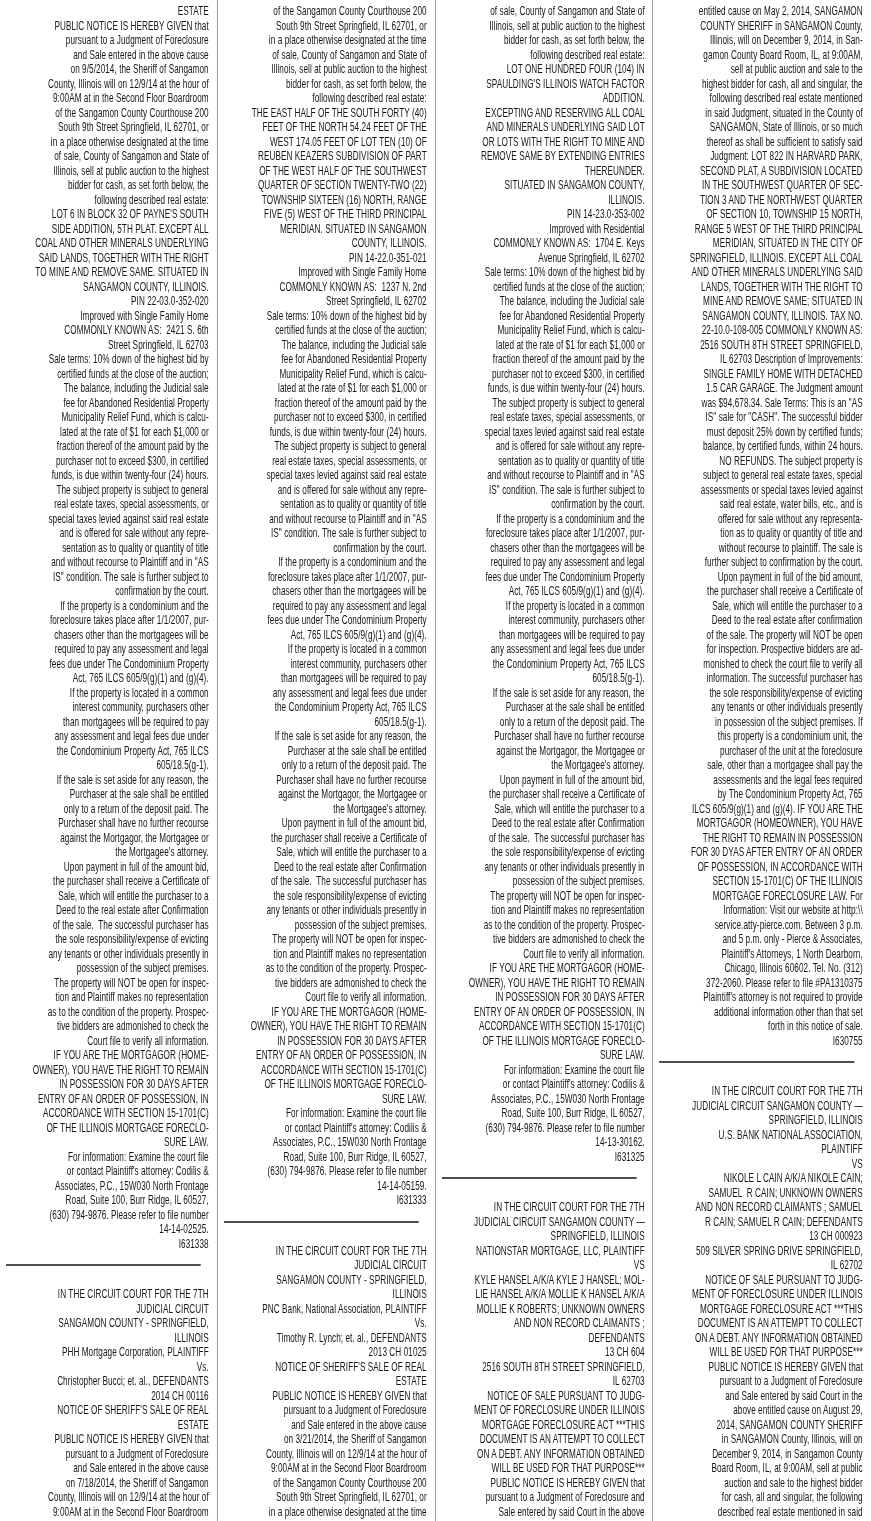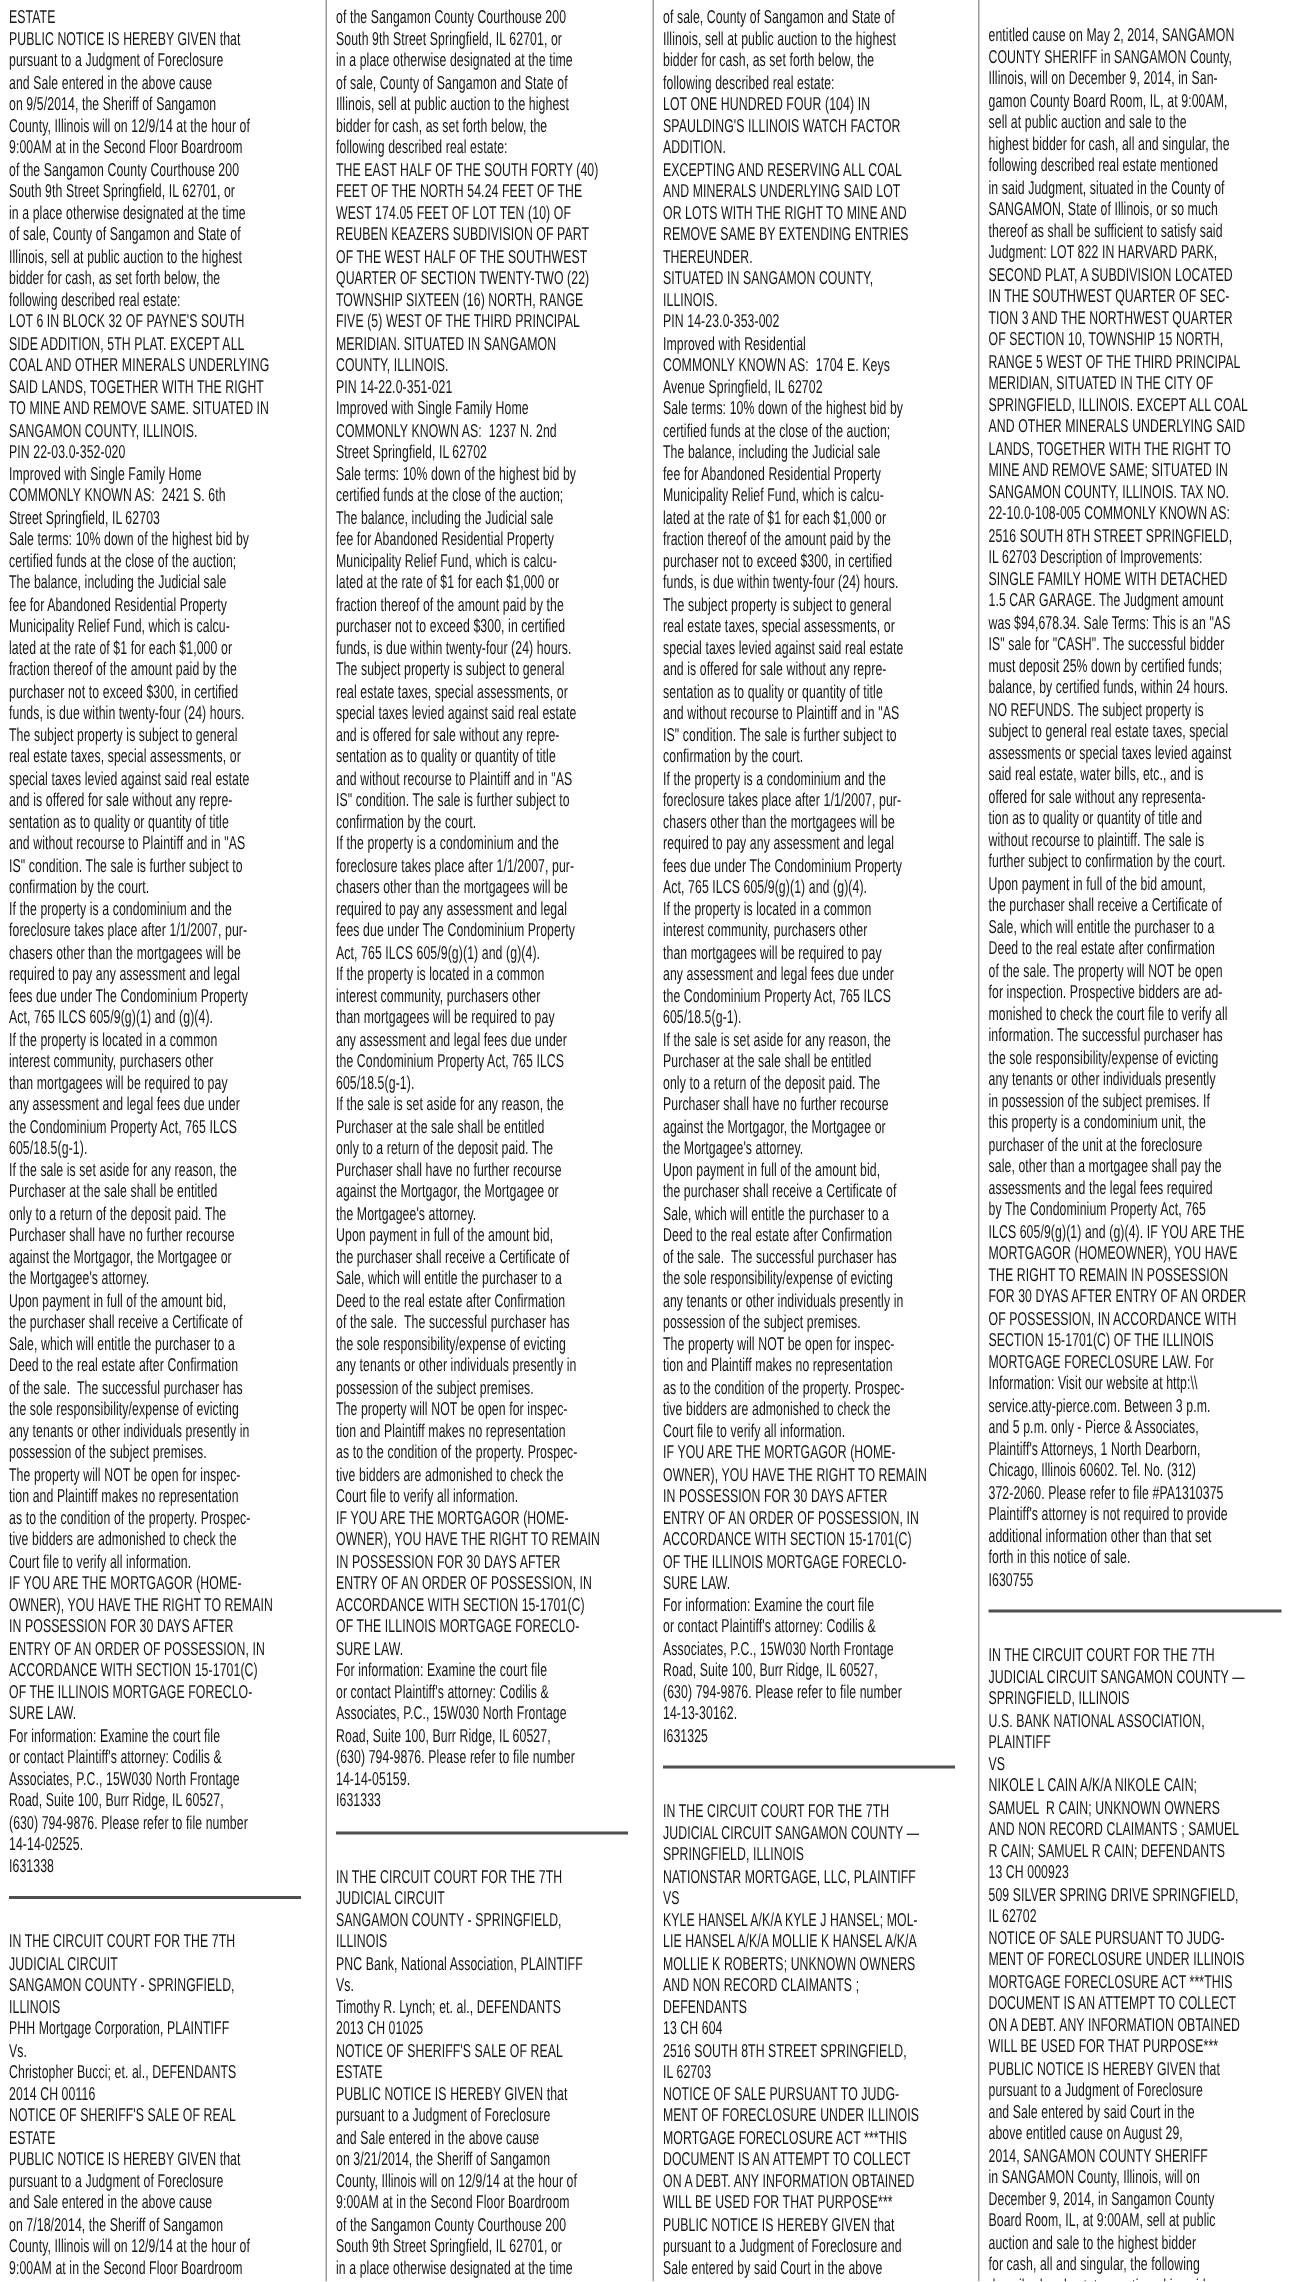--- a/index.html
+++ b/index.html
@@ -7,36 +7,36 @@
     padding: 0;
     background: #ffffff;
   }
   .page {
     position: relative;
     width: 871px;
     height: 1521px;
     overflow: hidden;
     background: #ffffff;
     font-family: "Liberation Sans", "DejaVu Sans", sans-serif;
+    text-align: right;
   }
   .cols {
     display: flex;
     height: 100%;
   }
   .col {
     box-sizing: border-box;
     width: 217.75px;
     flex: 0 0 217.75px;
     border-right: 1px solid #9a9a9a;
     padding: 4px 8px 0 6px;
     overflow: hidden;
   }
   .col:last-child {
     border-right: none;
-    margin-top: 12px;
   }
   
   .colscale {
     transform: scaleX(0.66);
     transform-origin: 0 0;
     width: 151.5%;
   }
   .notice {
     margin: 0;
     color: #161616;

